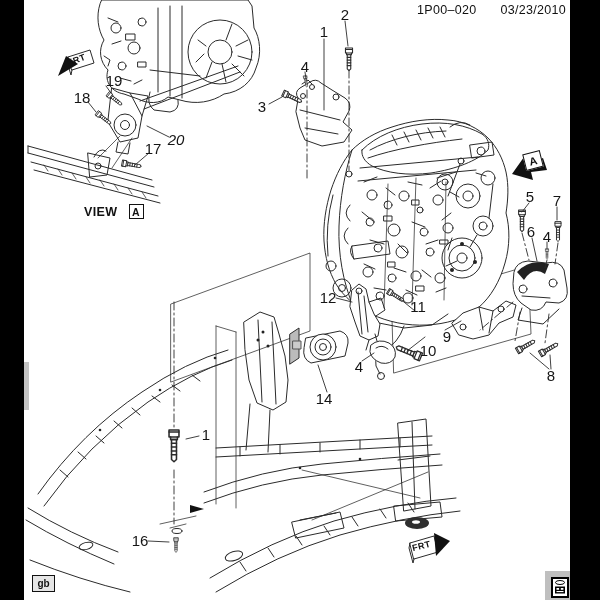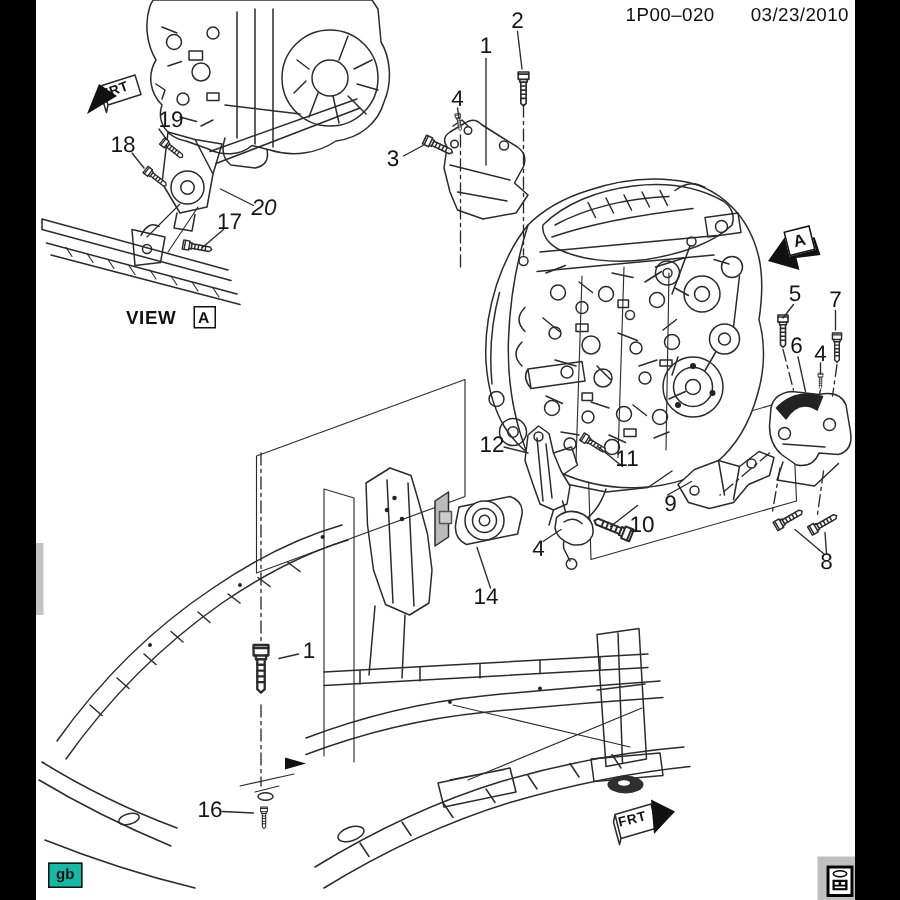--- a/index.html
+++ b/index.html
@@ -19,21 +19,21 @@
                 font-size:12.5px;font-weight:700;letter-spacing:.4px;}
   .boxletter{border:1.6px solid #111;background:#fff;display:flex;align-items:center;
              justify-content:center;font-weight:700;}
   .view-box{width:13px;height:13px;font-size:10.5px;}
   .detail-box{position:absolute;left:524px;top:152px;width:16px;height:15px;font-size:11px;
               transform:rotate(-14deg);}
   .frt{position:absolute;font-size:9px;font-weight:700;letter-spacing:.5px;color:#111;}
   .frt-tl{left:67px;top:55px;transform:rotate(-20deg);}
   .frt-br{left:412px;top:541px;transform:rotate(-14deg);}
   .plate{position:absolute;left:32px;top:575px;width:21px;height:15px;border:1.6px solid #111;
-         background:#14b8a6;display:flex;align-items:center;justify-content:center;
+         background:#e5e5e5;display:flex;align-items:center;justify-content:center;
          font-size:10px;font-weight:700;}
   .doc-icon{position:absolute;left:551px;top:577px;width:14px;height:17px;border:2px solid #000;
             background:#fff;}
 </style>
 </head>
 <body>
 
 <div class="stage">
 
   <svg class="art" width="600" height="600" viewBox="0 0 600 600">

